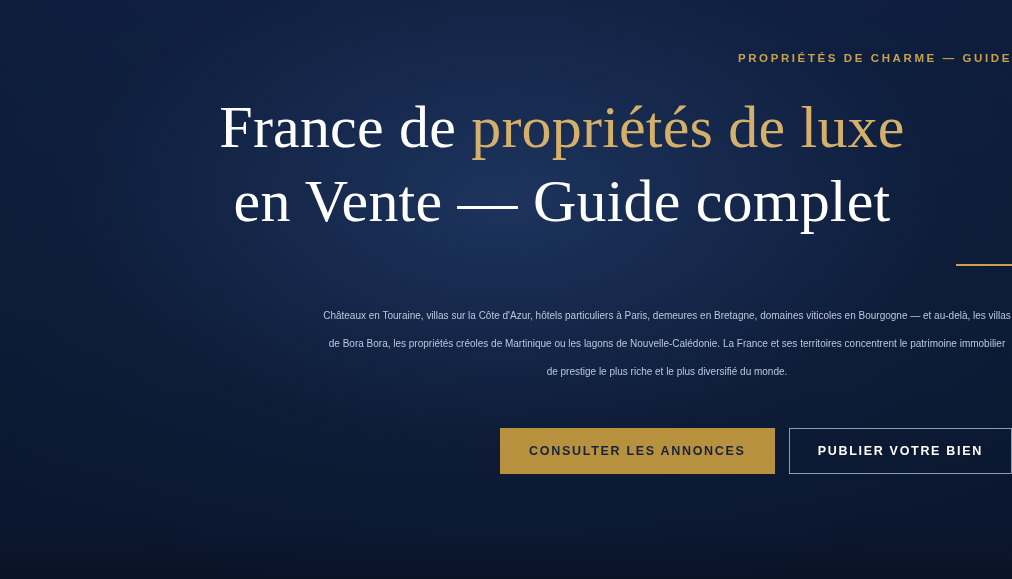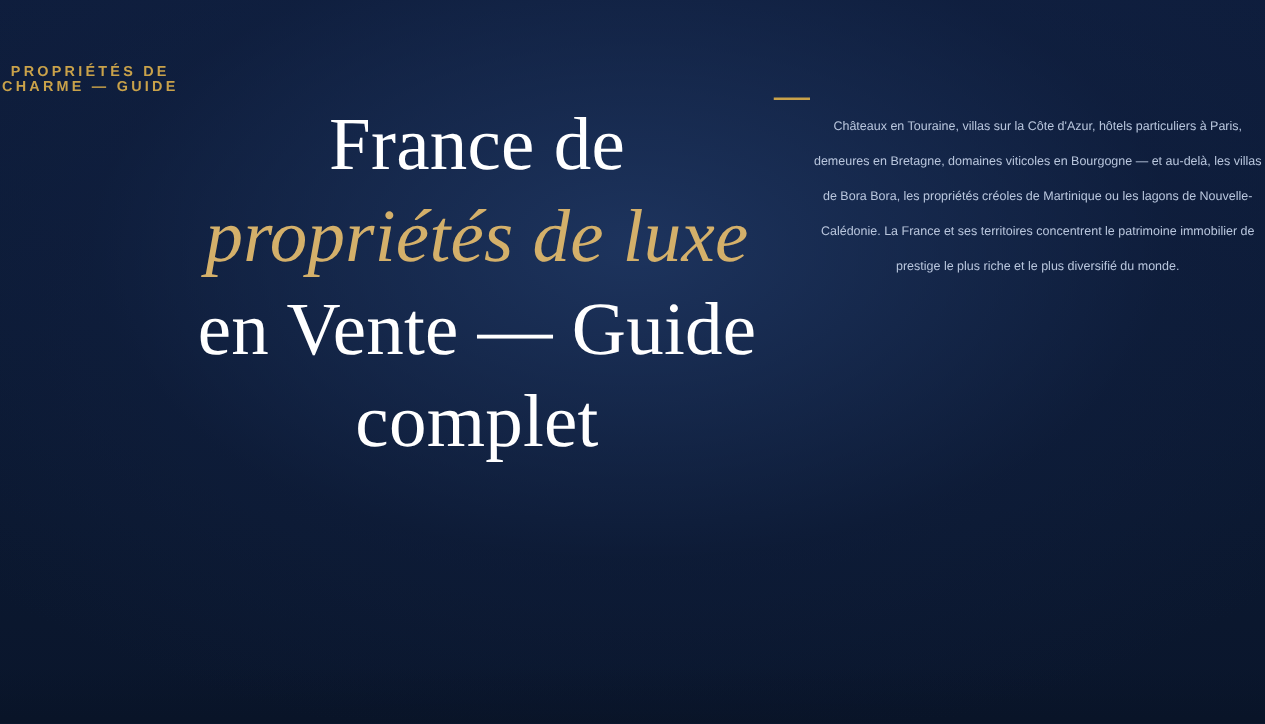--- a/index.html
+++ b/index.html
@@ -34,21 +34,22 @@
     background: linear-gradient(180deg, rgba(8,18,36,0) 0%, rgba(8,18,36,0.55) 100%);
     pointer-events: none;
   }
 
   .hero-inner {
     position: relative;
     z-index: 2;
     width: 100%;
     height: 100%;
     display: flex;
-    align-items: flex-start;
+    flex-direction: column;
+    align-items: flex-end;
     padding-top: 52px;
   }
 
   .eyebrow {
     font-size: 11.5px;
     letter-spacing: 2.6px;
     font-weight: 700;
     color: #c9a24a;
     text-transform: uppercase;
     text-align: center;
@@ -60,21 +61,20 @@
     font-size: 60px;
     line-height: 74px;
     font-weight: 400;
     text-align: center;
     color: #ffffff;
     letter-spacing: 0.2px;
     width: 900px;
   }
 
   .headline .accent {
-    font-style: italic;
     color: #d4b06a;
   }
 
   .divider {
     margin-top: 26px;
     width: 56px;
     height: 2px;
     background: #c9a24a;
   }
 
@@ -132,15 +132,19 @@
 
     <h1 class="headline">
       <span>France de </span><span class="accent">propriétés de luxe</span><br>
       <span>en Vente — Guide complet</span>
     </h1>
 
     <div class="divider"></div>
 
     <p class="lede">Châteaux en Touraine, villas sur la Côte d'Azur, hôtels particuliers à Paris, demeures en Bretagne, domaines viticoles en Bourgogne — et au-delà, les villas de Bora Bora, les propriétés créoles de Martinique ou les lagons de Nouvelle-Calédonie. La France et ses territoires concentrent le patrimoine immobilier de prestige le plus riche et le plus diversifié du monde.</p>
 
+    <div class="cta-row">
+      <button class="btn btn-primary">CONSULTER LES ANNONCES</button>
+      <button class="btn btn-secondary">PUBLIER VOTRE BIEN</button>
+    </div>
 
   </div>
 </div>
 
 </body></html>

